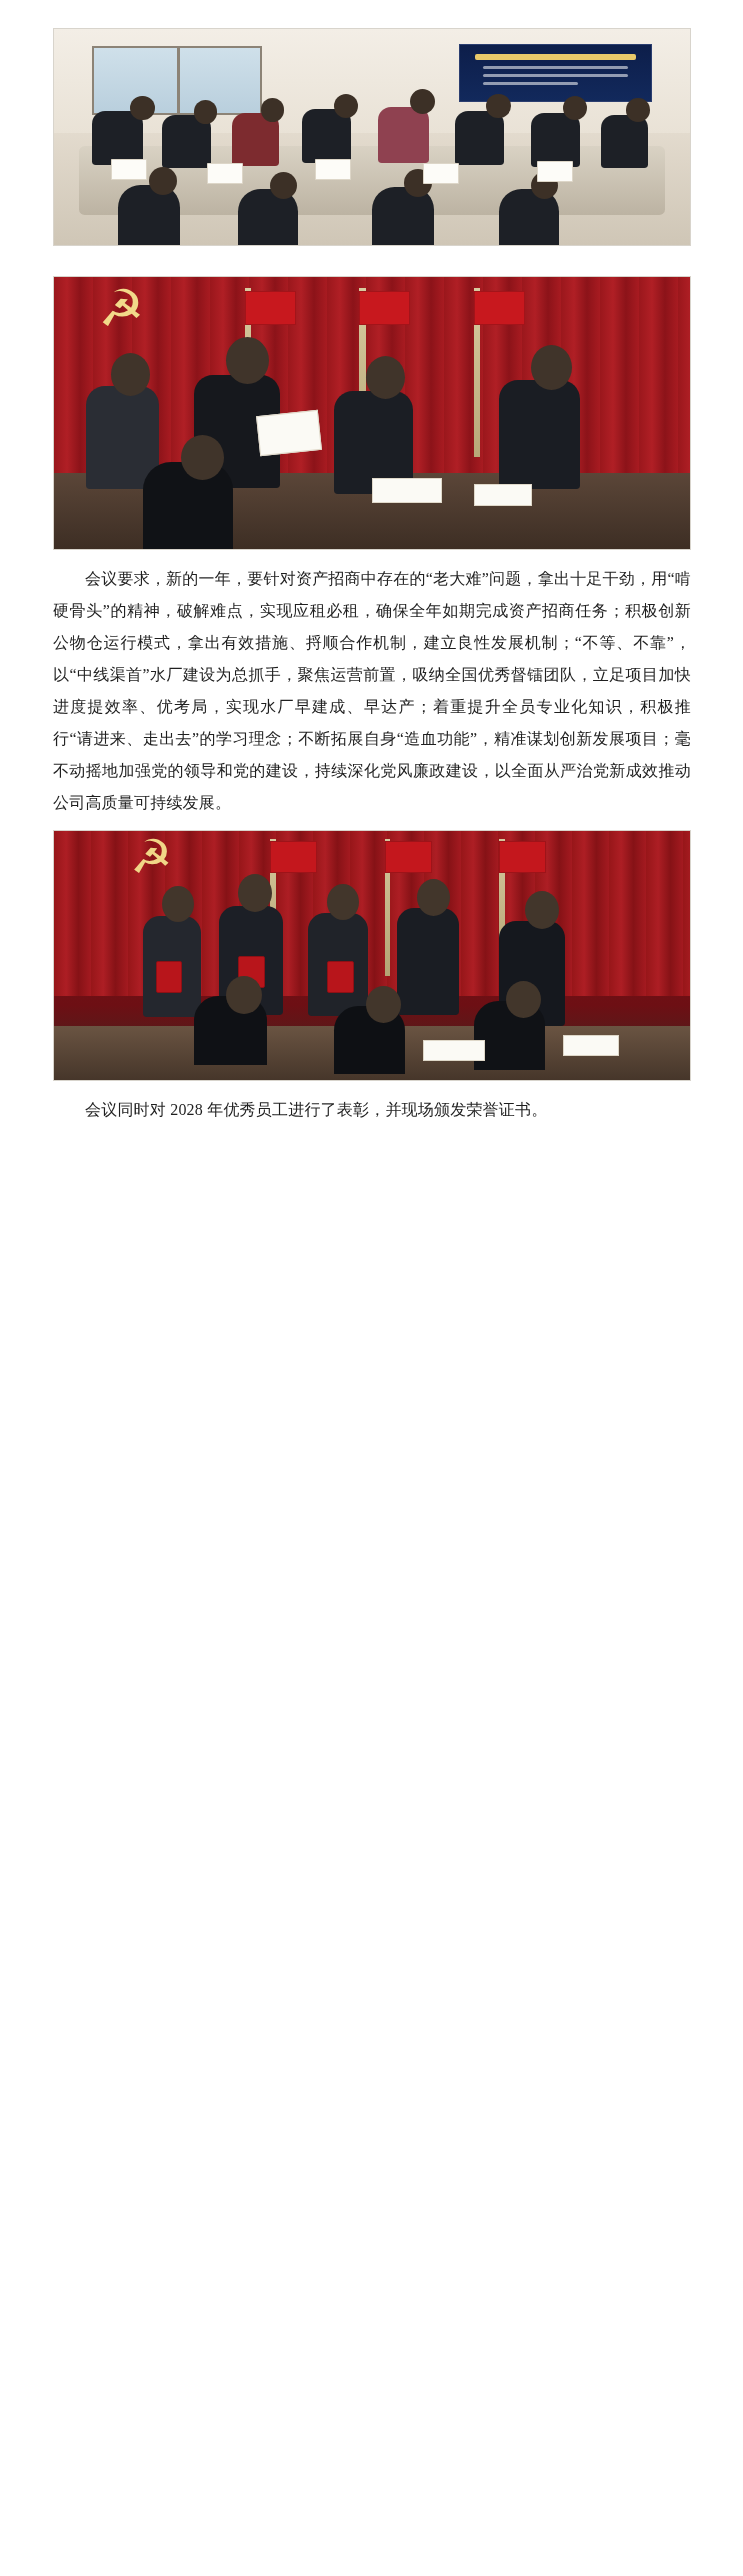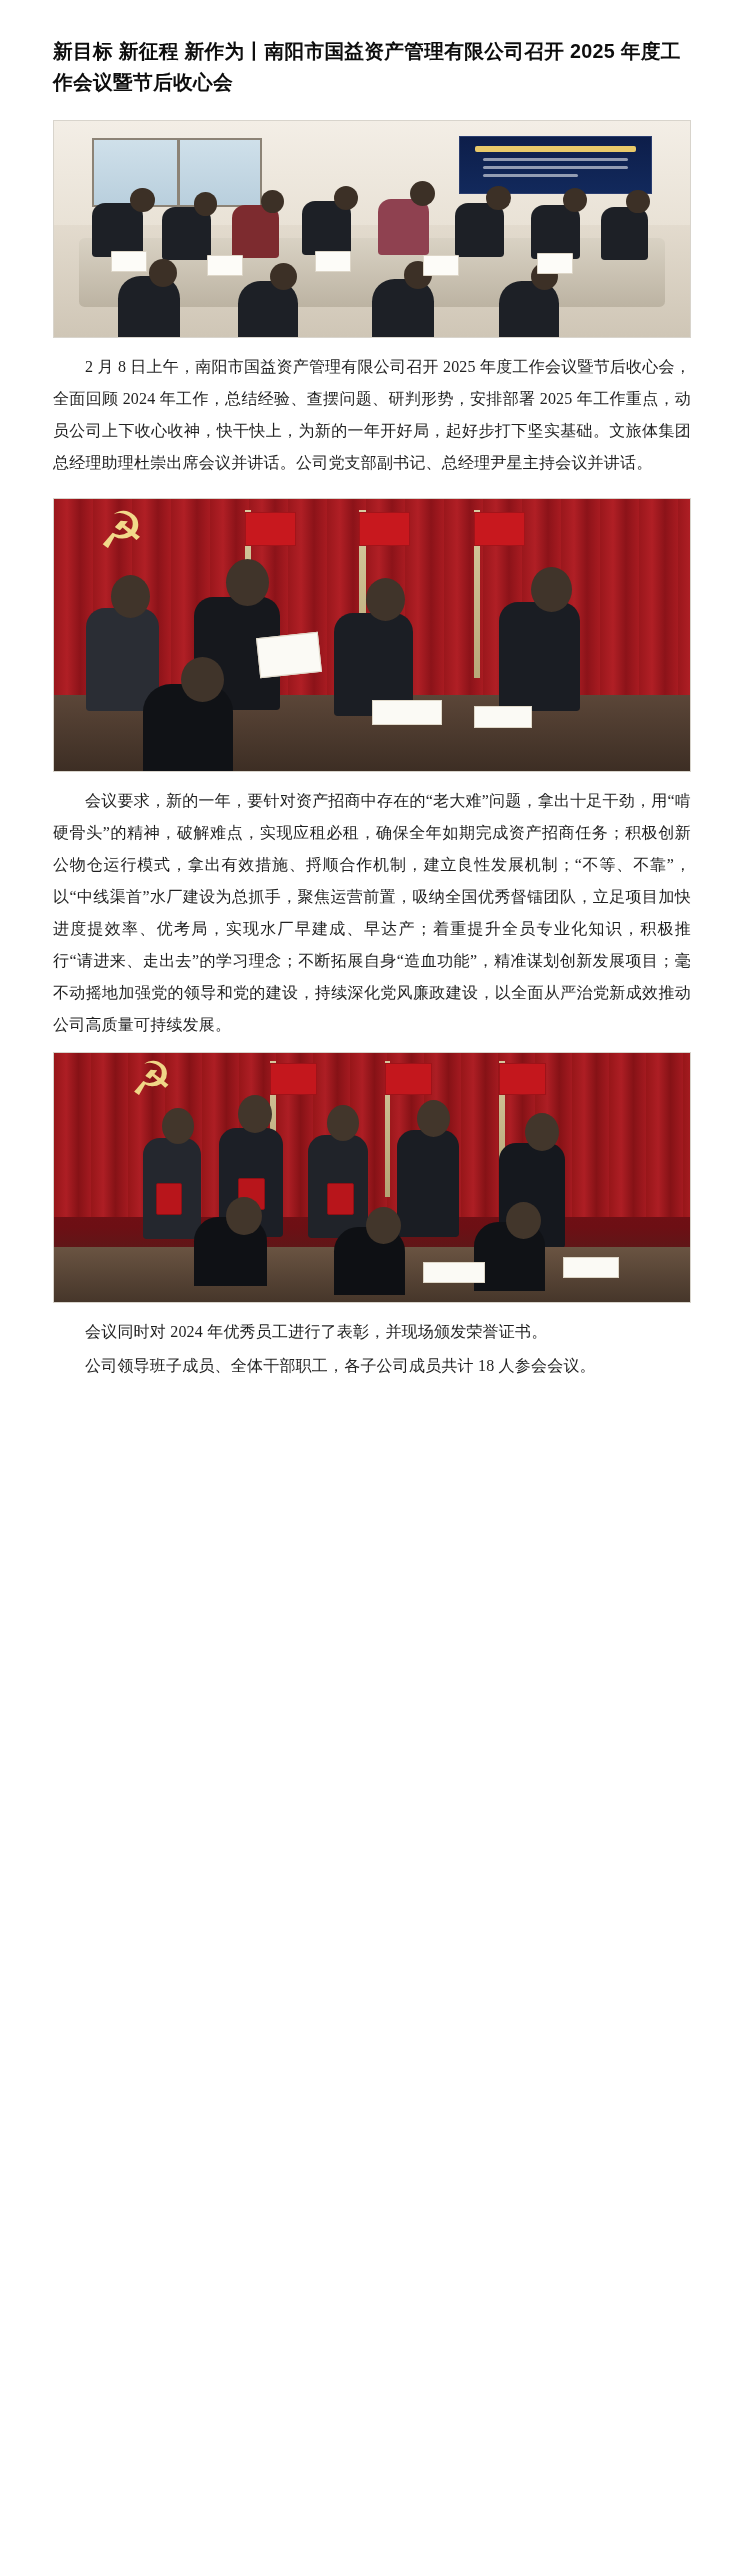--- a/index.html
+++ b/index.html
@@ -149,21 +149,20 @@
   .p3 .cert { position: absolute; background: #b8151b; border: 0.9px solid #8d1015; border-radius: 1.9px; }
   .p3 .table { position: absolute; left: 0; bottom: 0; width: 100%; height: 22%;
     background: linear-gradient(180deg,#6a5442 0%,#46362a 100%); }
   .p3 .paper { position: absolute; background: #fbfaf5; border: 0.9px solid #ded7c8; }
 </style>
 </head>
 <body>
 
 <div class="page">
 
-  <h1 class="article-title">新目标 新征程 新作为丨南阳市国益资产管理有限公司召开 2025 年度工作会议暨节后收心会</h1>
 
   <div class="figure">
     <div class="photo p1">
       <div class="wall"></div>
       <div class="window"></div>
       <div class="banner">
         <div class="bt"></div>
         <div class="bl" style="top:38%"></div>
         <div class="bl" style="top:52%"></div>
         <div class="bl" style="top:66%;width:50%"></div>
@@ -207,21 +206,20 @@
       <div class="head" style="left:75%;top:66%;width:27px;height:27px;"></div>
 
       <div class="paper" style="left:9%;top:60%;"></div>
       <div class="paper" style="left:24%;top:62%;"></div>
       <div class="paper" style="left:41%;top:60%;"></div>
       <div class="paper" style="left:58%;top:62%;"></div>
       <div class="paper" style="left:76%;top:61%;"></div>
     </div>
   </div>
 
-  <p class="para">2 月 8 日上午，南阳市国益资产管理有限公司召开 2025 年度工作会议暨节后收心会，全面回顾 2024 年工作，总结经验、查摆问题、研判形势，安排部署 2025 年工作重点，动员公司上下收心收神，快干快上，为新的一年开好局，起好步打下坚实基础。文旅体集团总经理助理杜崇出席会议并讲话。公司党支部副书记、总经理尹星主持会议并讲话。</p>
 
 
   <div class="spacer-md"></div>
 
   <div class="figure">
     <div class="photo p2">
       <div class="curtain"></div>
       <div class="emblem"></div>
       <div class="flagpole" style="left:30%;"></div>
       <div class="flag" style="left:30%;"></div>
@@ -295,18 +293,17 @@
       <div class="head" style="left:49%;top:62%;width:35px;height:37px;"></div>
 
       <div class="person" style="left:66%;top:68%;width:71px;height:69px;background:#101216;border-radius:24.4px 24.4px 0 0;"></div>
       <div class="head" style="left:71%;top:60%;width:35px;height:37px;"></div>
 
       <div class="paper" style="left:58%;top:84%;width:60px;height:19px;"></div>
       <div class="paper" style="left:80%;top:82%;width:54px;height:19px;"></div>
     </div>
   </div>
 
-  <p class="para">会议同时对 2024 年优秀员工进行了表彰，并现场颁发荣誉证书。</p>
-
-  <p class="para">公司领导班子成员、全体干部职工，各子公司成员共计 18 人参会会议。</p>
+  <p class="para">会议同时对 2028 年优秀员工进行了表彰，并现场颁发荣誉证书。</p>
+
 
 </div>
 
 
 </body></html>

